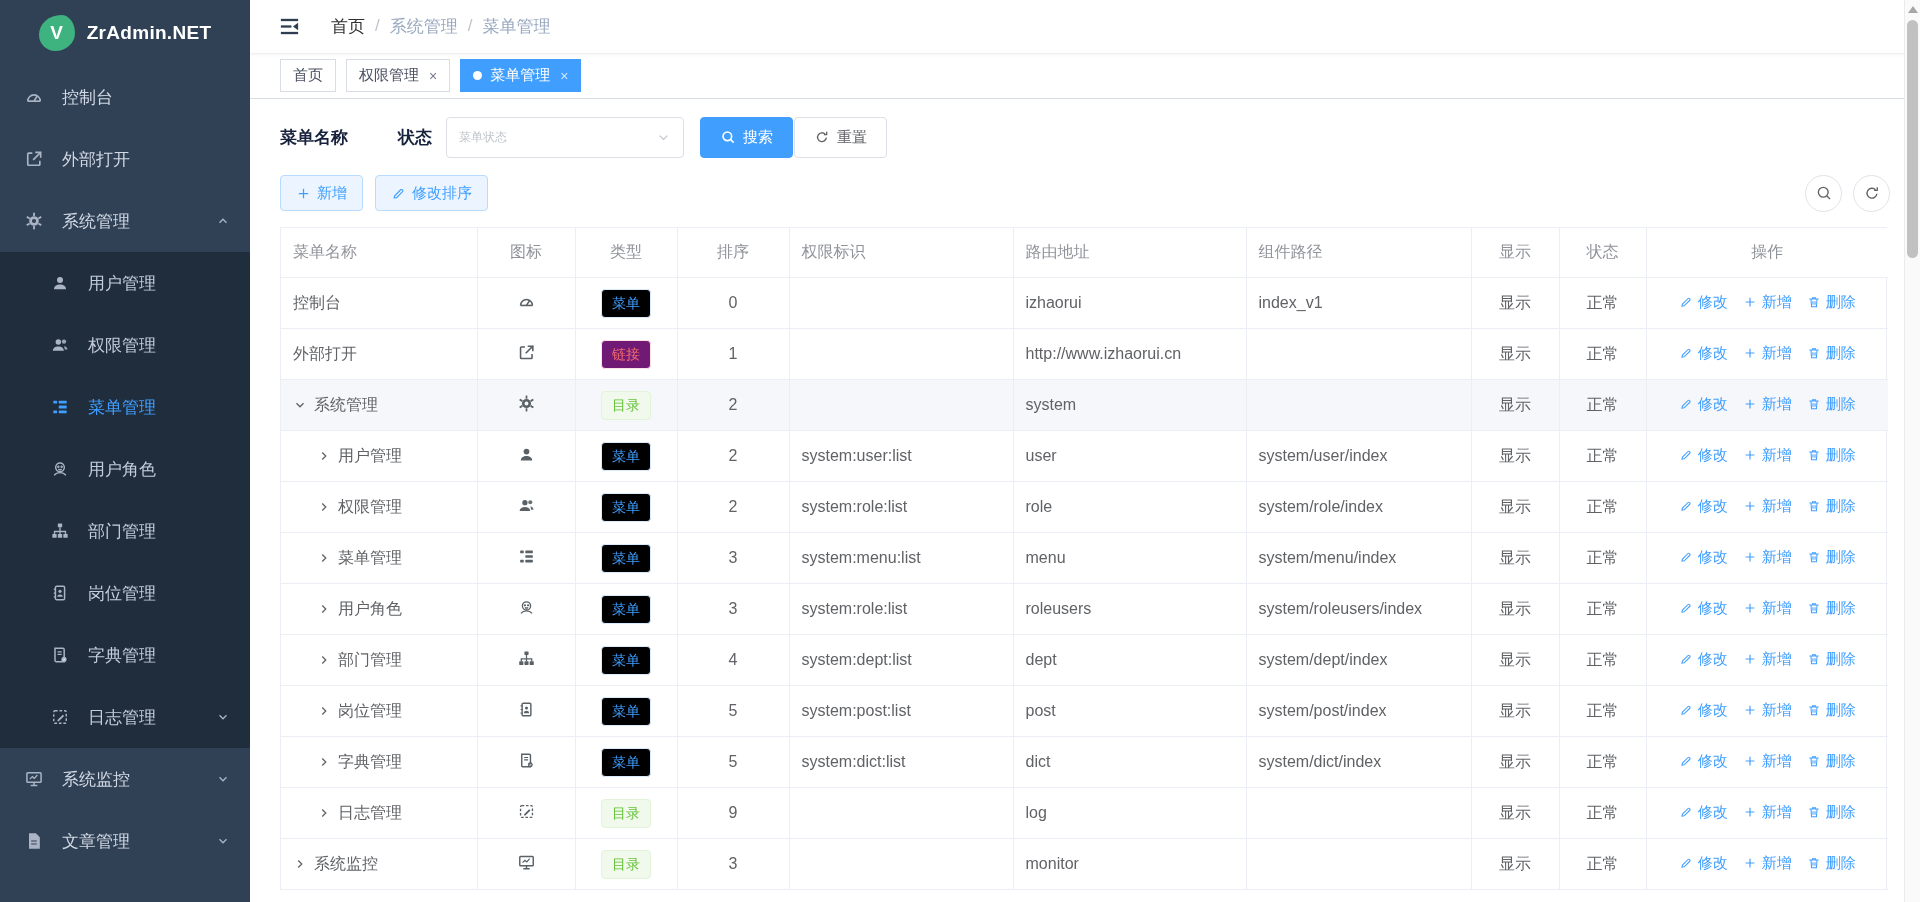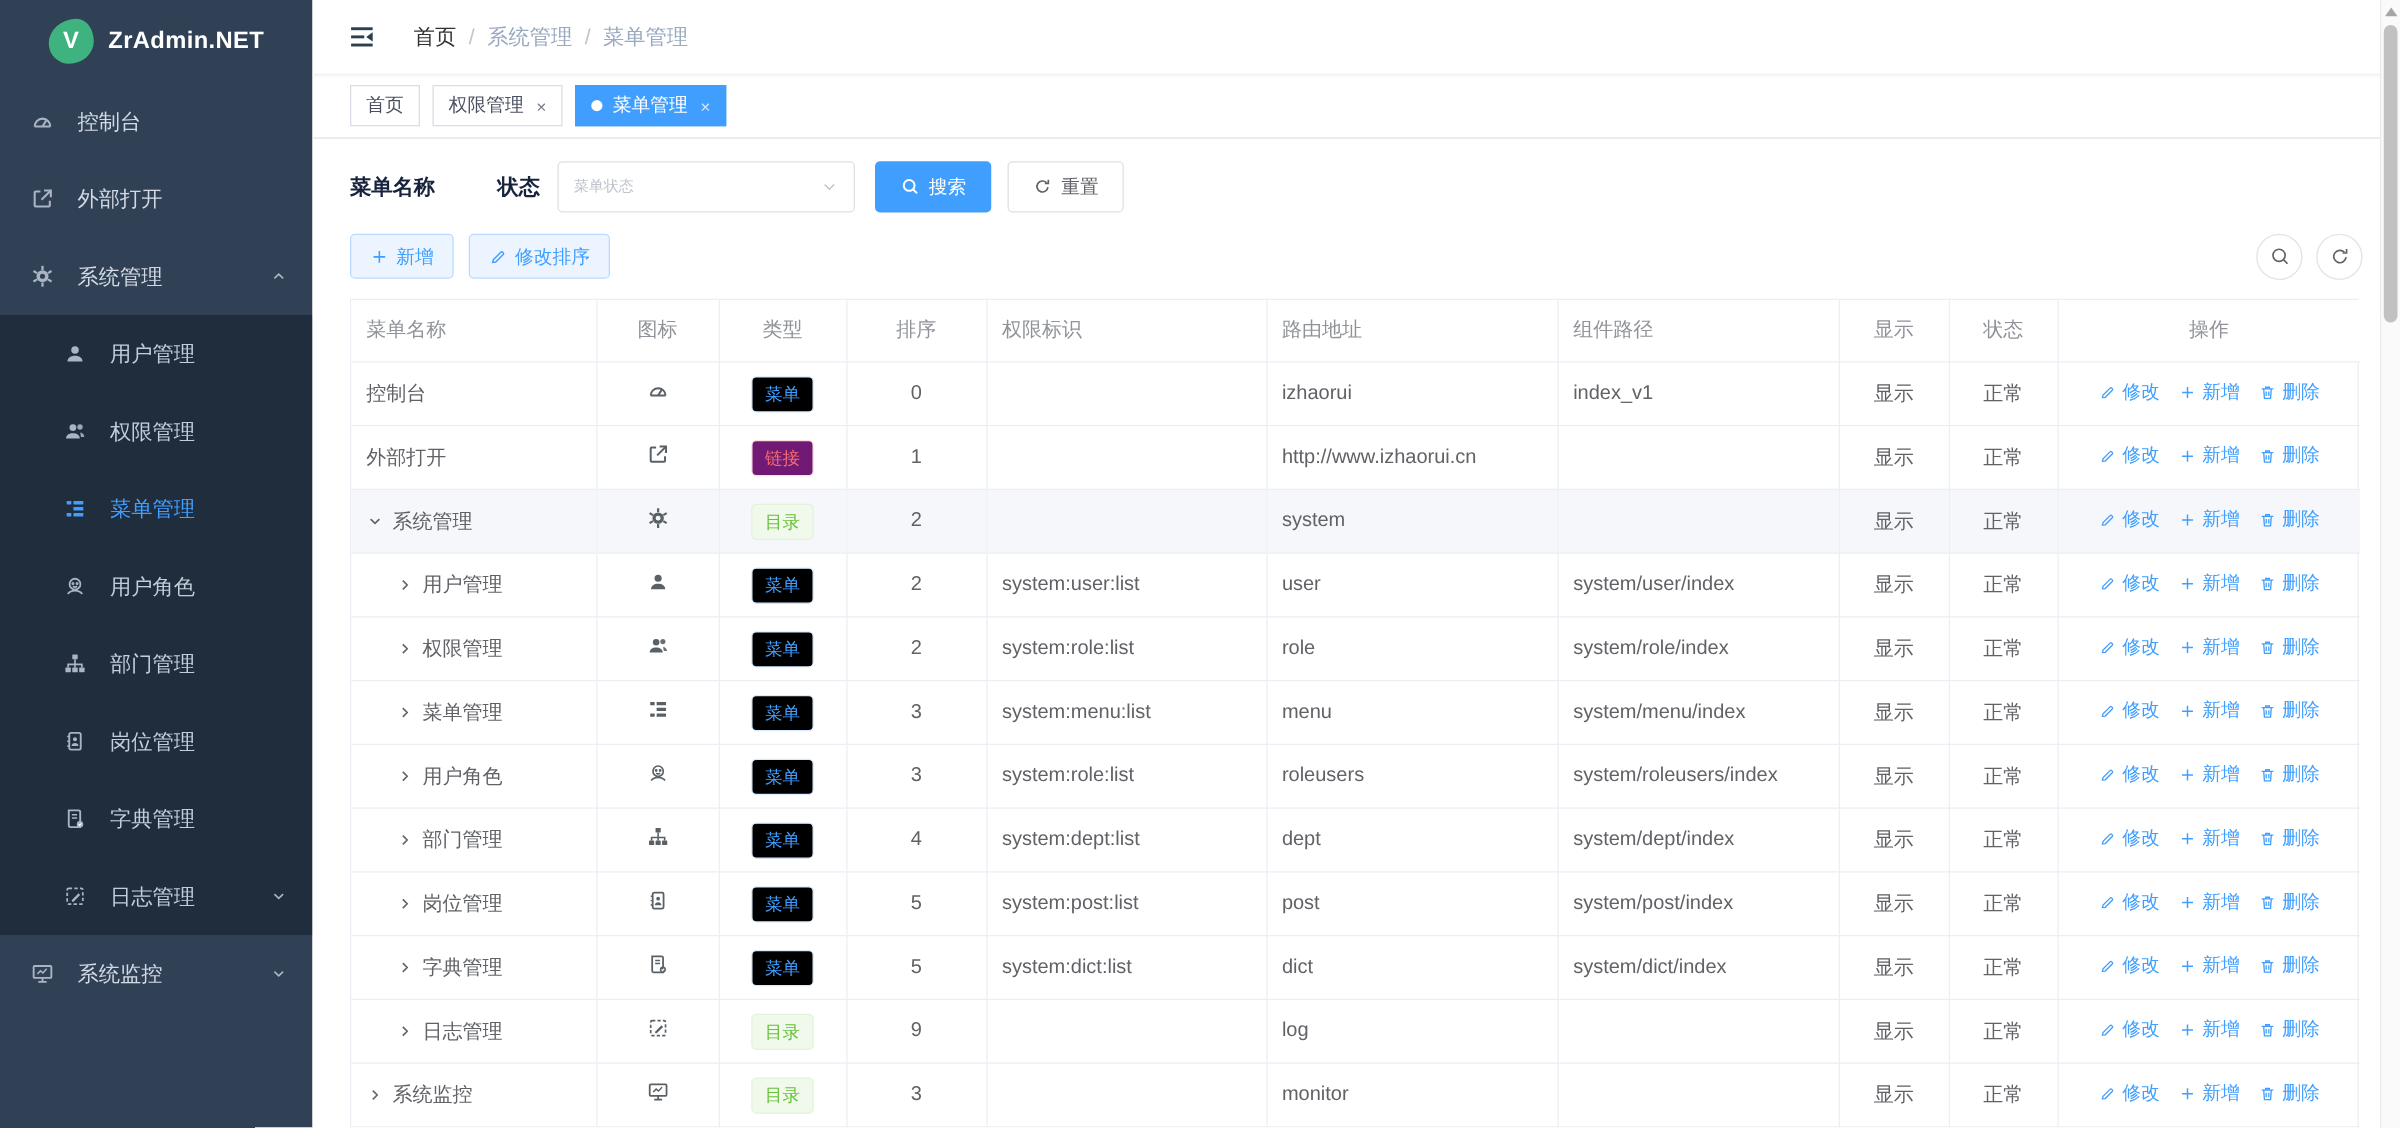--- a/index.html
+++ b/index.html
@@ -44,37 +44,37 @@
   .caret-down { width:0; height:0; border-left:6px solid transparent; border-right:6px solid transparent;
                 border-top:7px solid #5c6b80; margin-left:-6px; cursor:pointer; }
 
   .tabsbar { height:52px; display:flex; align-items:center; gap:10px; padding:0 30px; border-bottom:1px solid #d8dce5; background:#fff; }
   .tab { height:33px; display:inline-flex; align-items:center; gap:8px; padding:0 12px; border:1px solid #d8dce5;
          color:#495060; font-size:15px; background:#fff; cursor:pointer; }
   .tab .dot { width:9px; height:9px; border-radius:50%; background:#fff; display:inline-block; }
   .tab.active { background:#409eff; border-color:#409eff; color:#fff; }
   .tab-close { font-size:14px; margin-left:2px; cursor:pointer; opacity:.75; }
 
-  .content { padding:18px 30px 0 30px; flex:1; background:#fff; }
+  .content { padding:18px 30px 12px 30px; flex:1; background:#fff; }
 
   
   .filter { display:flex; align-items:center; }
   .f-label { font-weight:bold; font-size:17px; color:#17233d; margin-right:14px; white-space:nowrap; }
   .f-input { width:196px; height:41px; border:1px solid #dcdfe6; border-radius:4px; padding:0 13px; font-size:15px;
              color:#606266; outline:none; font-family:inherit; }
   .f-input::placeholder { color:#bfc4cc; }
   .gap36 { width:36px; }
   .select { width:238px; height:41px; border:1px solid #dcdfe6; border-radius:4px; padding:0 12px; display:flex;
             align-items:center; justify-content:space-between; cursor:pointer; }
   .select .ph { color:#bfc4cc; font-size:12px; }
   .select .ic { color:#c0c4cc; }
   .btn { height:41px; border-radius:4px; border:1px solid #dcdfe6; background:#fff; color:#606266; font-size:15px;
          display:inline-flex; align-items:center; gap:7px; padding:0 19px; cursor:pointer; font-family:inherit; }
   .btn-primary { background:#409eff; border-color:#409eff; color:#fff; margin-left:16px; }
-  .btn-reset { margin-left:13px; }
+  .btn-reset { margin-left:1px; }
 
   
   .toolbar { display:flex; align-items:center; margin-top:17px; }
   .btn-light { height:36px; background:#ecf5ff; border:1px solid #b8dcff; color:#409eff; font-size:15px;
                border-radius:4px; display:inline-flex; align-items:center; gap:6px; padding:0 15px; cursor:pointer; font-family:inherit; }
   .btn-light + .btn-light { margin-left:12px; }
   .spacer { flex:1; }
   .btn-circle { width:37px; height:37px; border-radius:50%; border:1px solid #e0e3ea; background:#fff; color:#606266;
                 display:inline-flex; align-items:center; justify-content:center; cursor:pointer; }
   .btn-circle + .btn-circle { margin-left:11px; }
@@ -259,20 +259,34 @@
         </div>
         <div class="menu-item">
           <span class="ic " style="font-size:20px">
             <svg viewBox="0 0 24 24">
               <rect x="3.5" y="4.5" width="17" height="11.5" rx="1" fill="none" stroke="currentColor" stroke-width="1.8"></rect>
               <path d="M7 12.2l3-3 2.4 2 3.6-4" stroke="currentColor" stroke-width="1.5" fill="none"></path>
               <path d="M12 16v3.4M8 19.8h8" stroke="currentColor" stroke-width="1.8" fill="none"></path>
             </svg>
           </span>
           <span class="mi-label">系统监控</span>
+          <span class="mi-chev ic" style="font-size:14px">
+            <svg viewBox="0 0 24 24">
+              <path d="M6 9l6 6 6-6" fill="none" stroke="currentColor" stroke-width="2.2"></path>
+            </svg>
+          </span>
+        </div>
+        <div class="menu-item">
+          <span class="ic " style="font-size:20px">
+            <svg viewBox="0 0 24 24">
+              <path d="M6 2.8h8.3L19 7.5v13.7H6z" fill="currentColor"></path>
+              <path d="M8.6 12h6.8M8.6 15.6h6.8" stroke="#304156" stroke-width="1.4"></path>
+            </svg>
+          </span>
+          <span class="mi-label">文章管理</span>
           <span class="mi-chev ic" style="font-size:14px">
             <svg viewBox="0 0 24 24">
               <path d="M6 9l6 6 6-6" fill="none" stroke="currentColor" stroke-width="2.2"></path>
             </svg>
           </span>
         </div>
       </nav>
   </aside>
 
   <div class="main">

